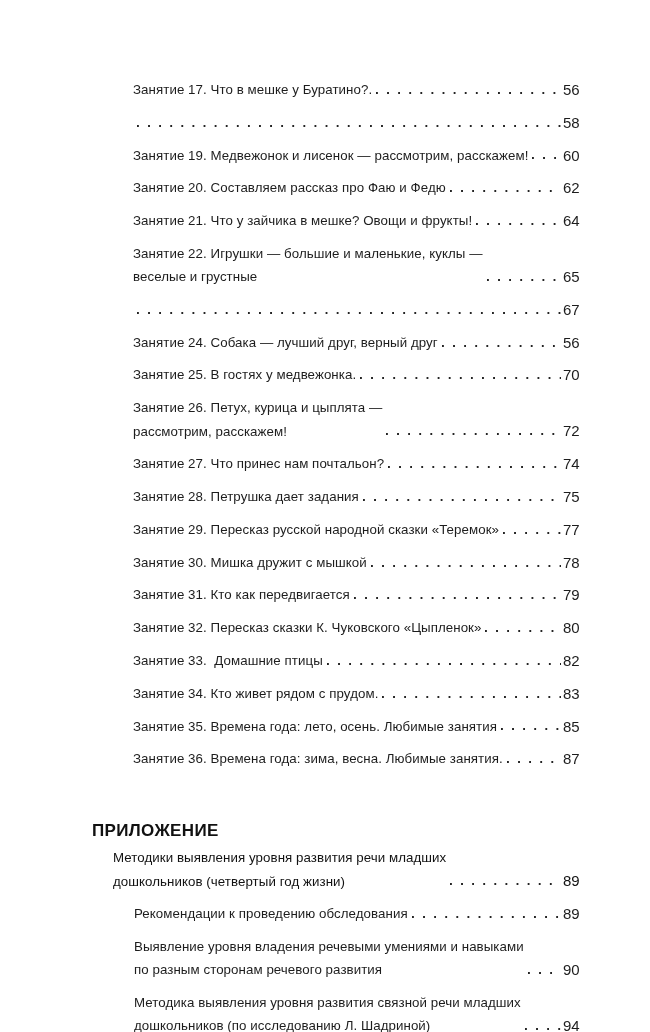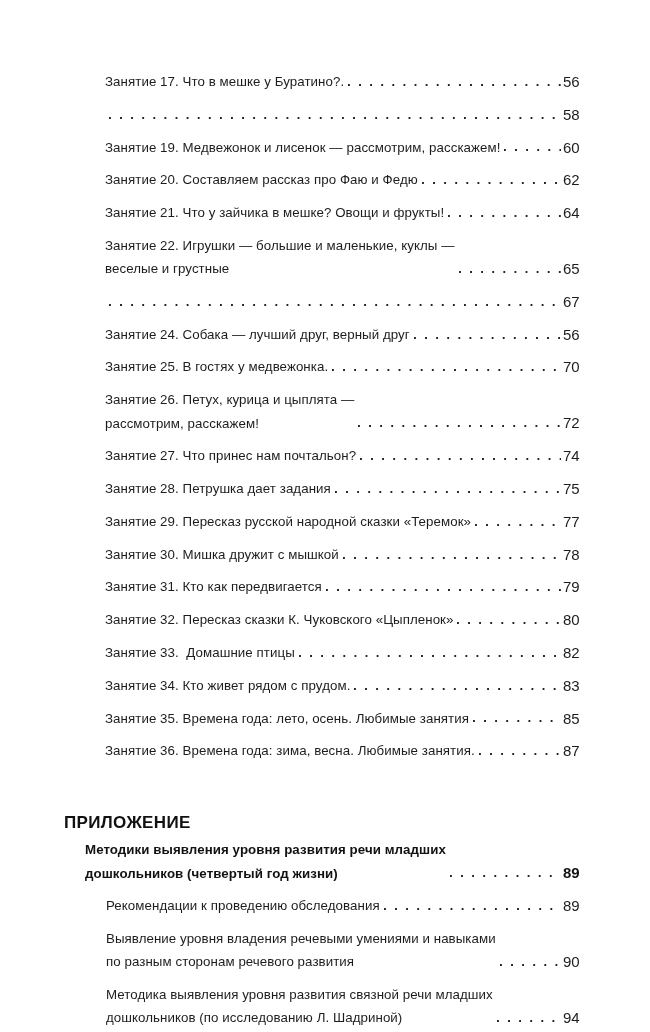--- a/index.html
+++ b/index.html
@@ -13,25 +13,25 @@
     height: 1032px;
     position: relative;
     font-family: "Liberation Sans", "DejaVu Sans", sans-serif;
     color: #1a1a1a;
     -webkit-font-smoothing: antialiased;
   }
 
   .page {
     position: absolute;
     left: 0;
-    top: 8px;
+    top: 16px;
     width: 650px;
     height: 977px;
     box-sizing: border-box;
-    padding: 62px 70px 0 64px;
+    padding: 62px 70px 0 92px;
   }
 
   
   .toc-list {
     margin: 0;
     padding: 0;
     list-style: none;
   }
 
   .toc-row {
@@ -82,21 +82,21 @@
     padding-left: 1px;
   }
 
   
   .lvl-lesson  { padding-left: 41px; }
   .lvl-sub     { padding-left: 21px; }
   .lvl-subsub  { padding-left: 42px; }
 
   
   .bold .toc-label,
-  .bold .toc-page { font-weight: bold; color: #121212; }
+  .bold .toc-page { font-weight: normal; color: #121212; }
 
   .section-head {
     font-size: 17px;
     font-weight: bold;
     line-height: 23.6px;
     letter-spacing: 0.02em;
     color: #111111;
     margin: 0;
   }
 

